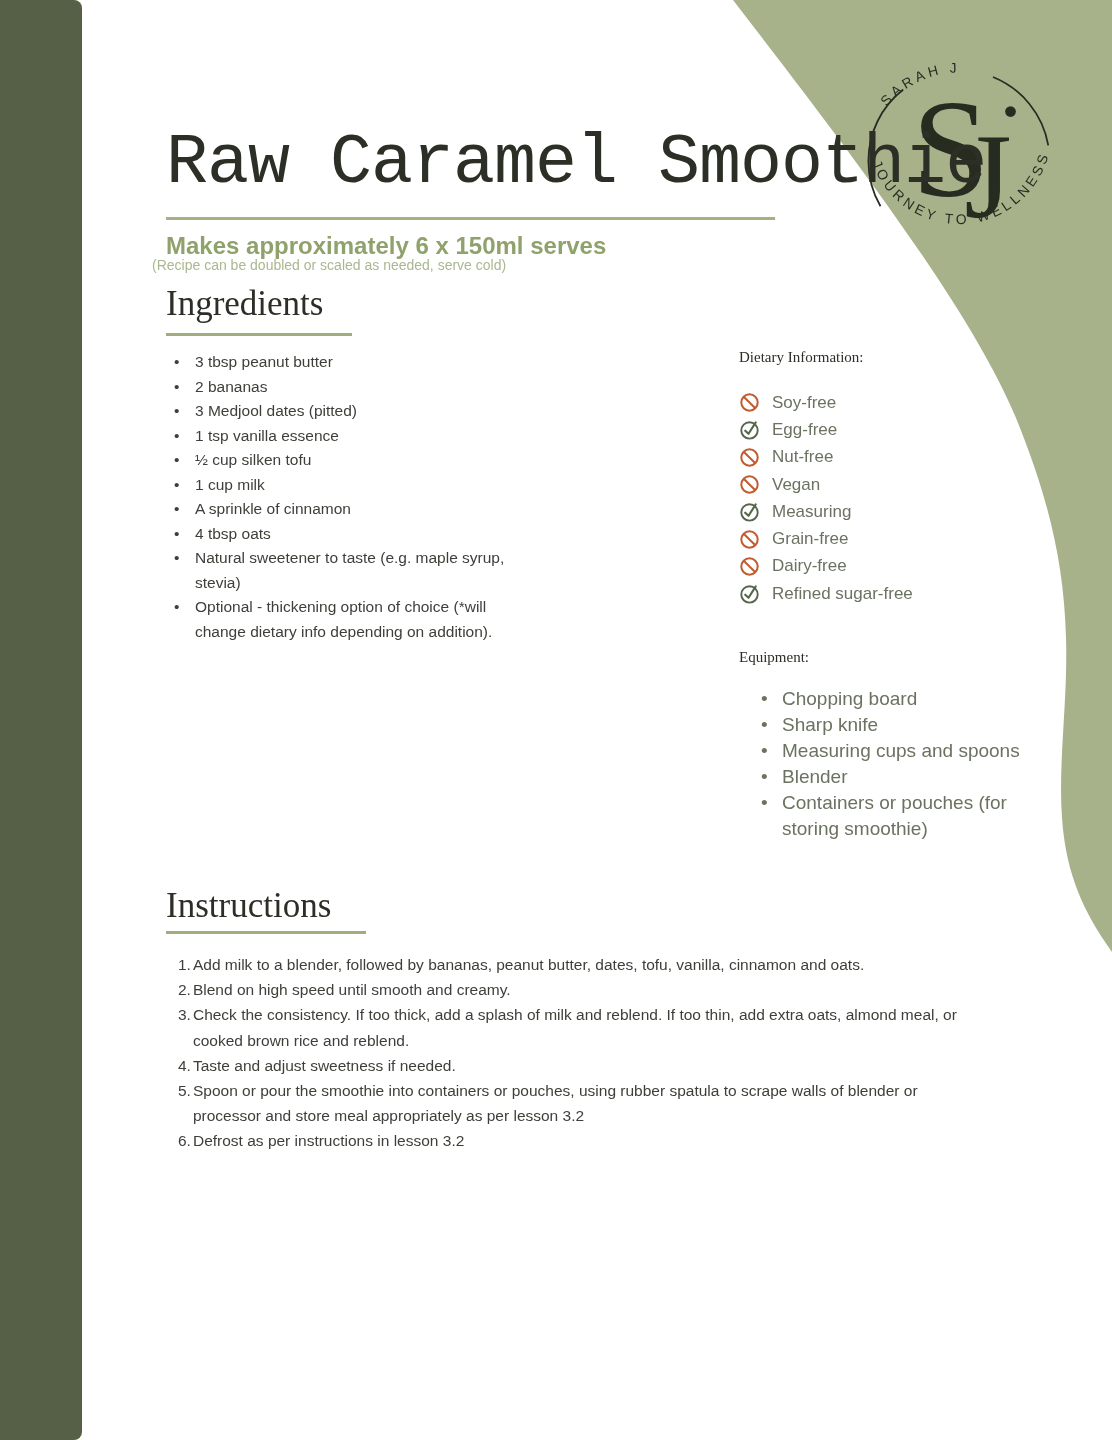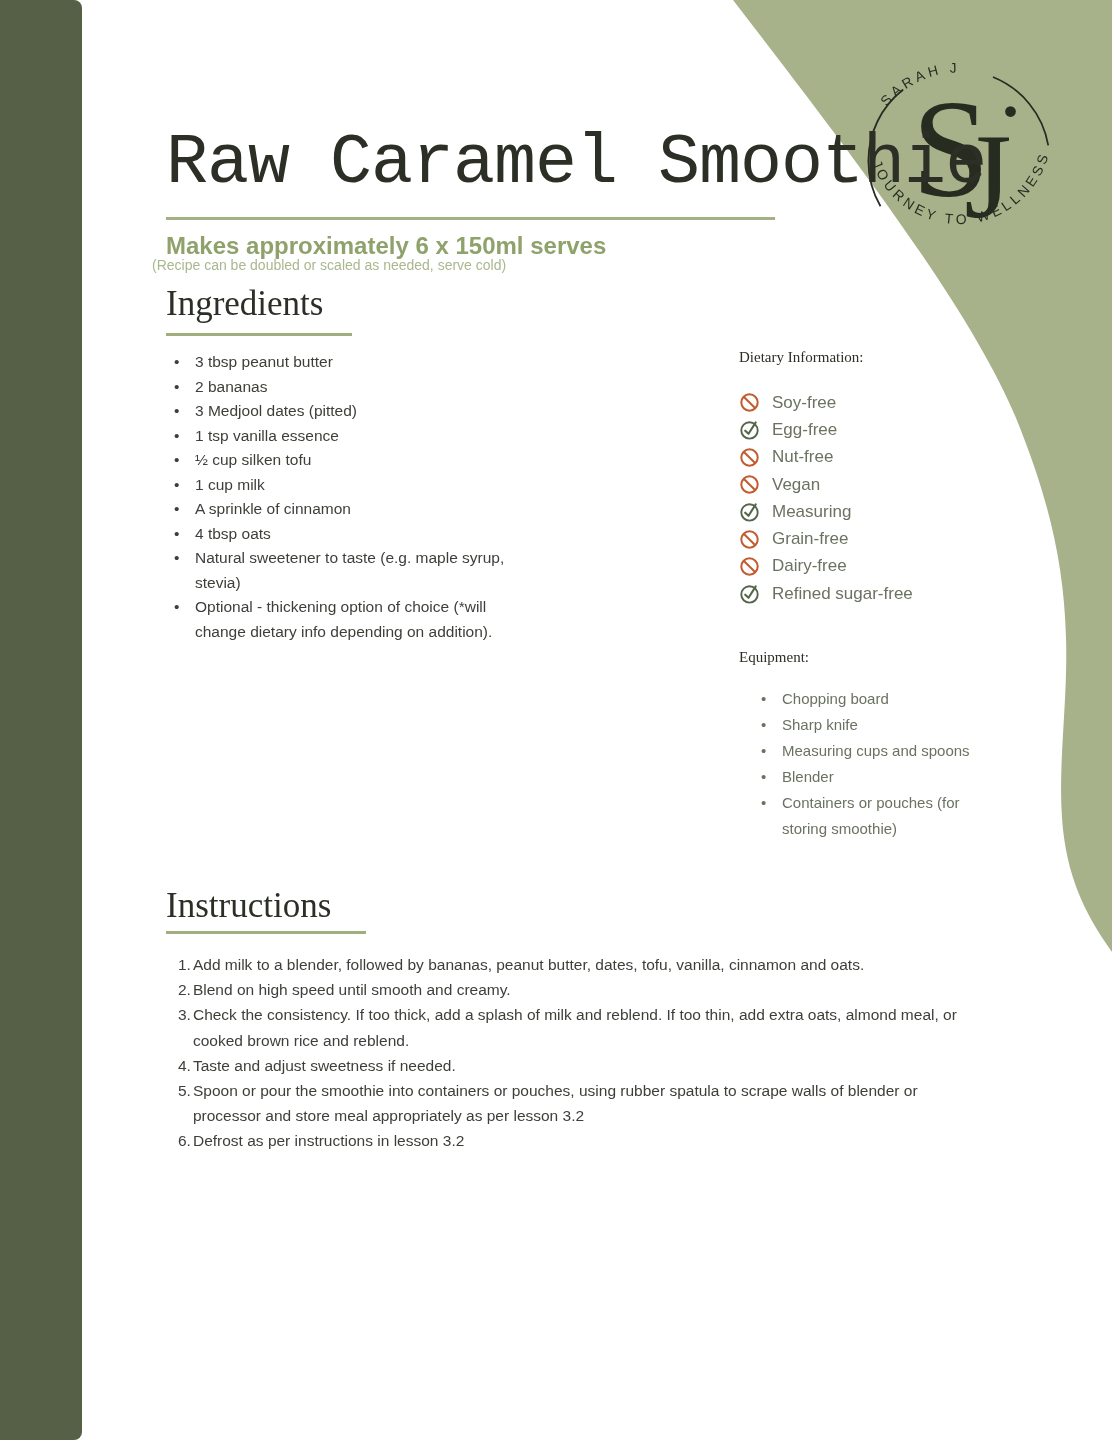--- a/index.html
+++ b/index.html
@@ -69,21 +69,21 @@
   .diet-list{margin-top:17px}
   .diet-row{display:flex;align-items:center;gap:12px;height:27.3px}
   .diet-icon{width:21px;height:21px;flex:none;display:block;overflow:visible}
   .diet-row.no .diet-icon{color:var(--prohibit)}
   .diet-row.yes .diet-icon{color:var(--check)}
   .diet-label{font-size:17px;color:var(--muted)}
 
   
   .sec-equipment{position:absolute;left:739px;top:642px;width:310px}
   .equip-list{list-style:none;margin:14px 0 0;padding:0 0 0 22px}
-  .equip-item{position:relative;padding-left:21px;font-size:15px;
+  .equip-item{position:relative;padding-left:21px;font-size:19px;
     line-height:26px;color:var(--muted);white-space:pre-line}
   .equip-item::before{content:"\2022";position:absolute;left:0;color:var(--muted)}
 
   
   .sec-instructions{position:absolute;left:166px;top:885px;width:885px}
   .sec-instructions .sec-rule{width:200px;margin-top:4px}
   .steps{list-style:none;margin:18px 0 0;padding:0 0 0 12px}
   .step{display:flex;gap:2px;font-size:15.5px;line-height:25.2px;color:var(--body)}
   .step-num{flex:none}
   .step-text{white-space:pre-line}

